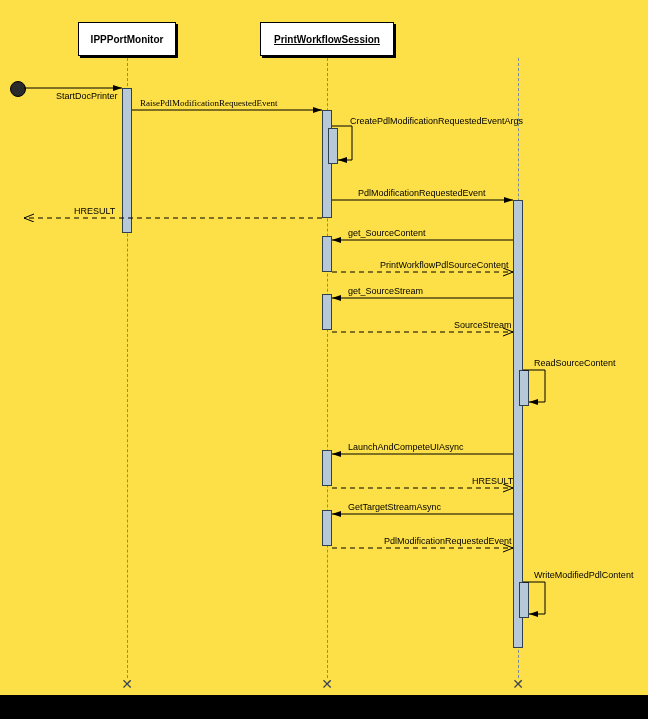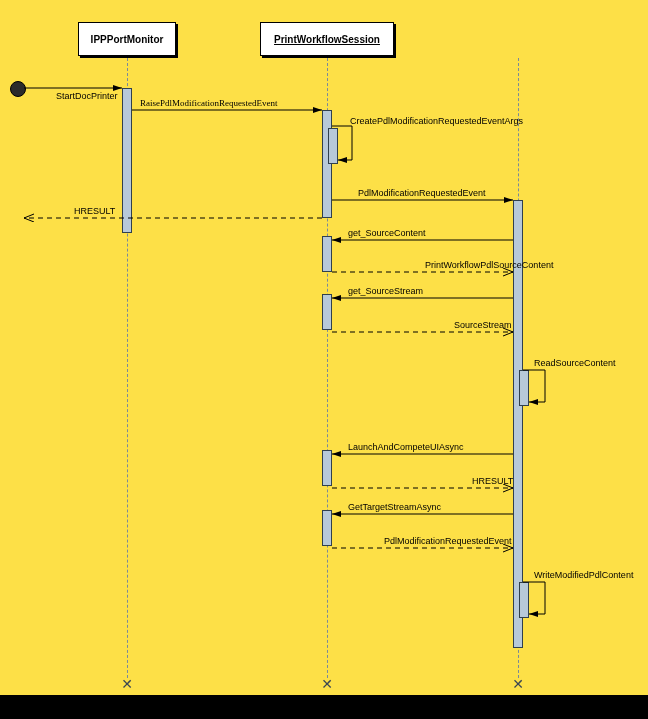--- a/index.html
+++ b/index.html
@@ -120,21 +120,21 @@
   <div class="activation" style="left:513px; top:200px; height:448px;"></div>
   <div class="activation" style="left:519px; top:370px; height:36px;"></div>
   <div class="activation" style="left:519px; top:582px; height:36px;"></div>
 
   <div class="msg-label" style="left:56px; top:74px;margin-top:17px;">StartDocPrinter</div>
   <div class="msg-label" style="left:140px; top:98px;font-family:Liberation Serif, serif;">RaisePdlModificationRequestedEvent</div>
   <div class="msg-label" style="left:350px; top:116px;">CreatePdlModificationRequestedEventArgs</div>
   <div class="msg-label" style="left:358px; top:188px;">PdlModificationRequestedEvent</div>
   <div class="msg-label" style="left:74px; top:206px;">HRESULT</div>
   <div class="msg-label" style="left:348px; top:228px;">get_SourceContent</div>
-  <div class="msg-label" style="left:380px; top:260px;margin-left:45px;">PrintWorkflowPdlSourceContent</div>
+  <div class="msg-label" style="left:380px; top:260px;">PrintWorkflowPdlSourceContent</div>
   <div class="msg-label" style="left:348px; top:286px;">get_SourceStream</div>
   <div class="msg-label" style="left:454px; top:320px;">SourceStream</div>
   <div class="msg-label" style="left:534px; top:358px;">ReadSourceContent</div>
   <div class="msg-label" style="left:348px; top:442px;">LaunchAndCompeteUIAsync</div>
   <div class="msg-label" style="left:472px; top:476px;">HRESULT</div>
   <div class="msg-label" style="left:348px; top:502px;">GetTargetStreamAsync</div>
   <div class="msg-label" style="left:384px; top:536px;">PdlModificationRequestedEvent</div>
   <div class="msg-label" style="left:534px; top:570px;">WriteModifiedPdlContent</div>
 
   <svg class="arrows">

